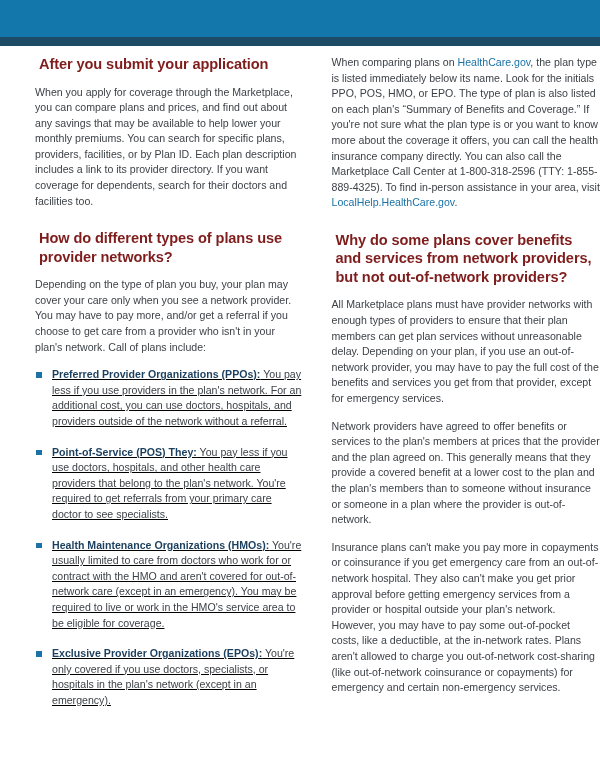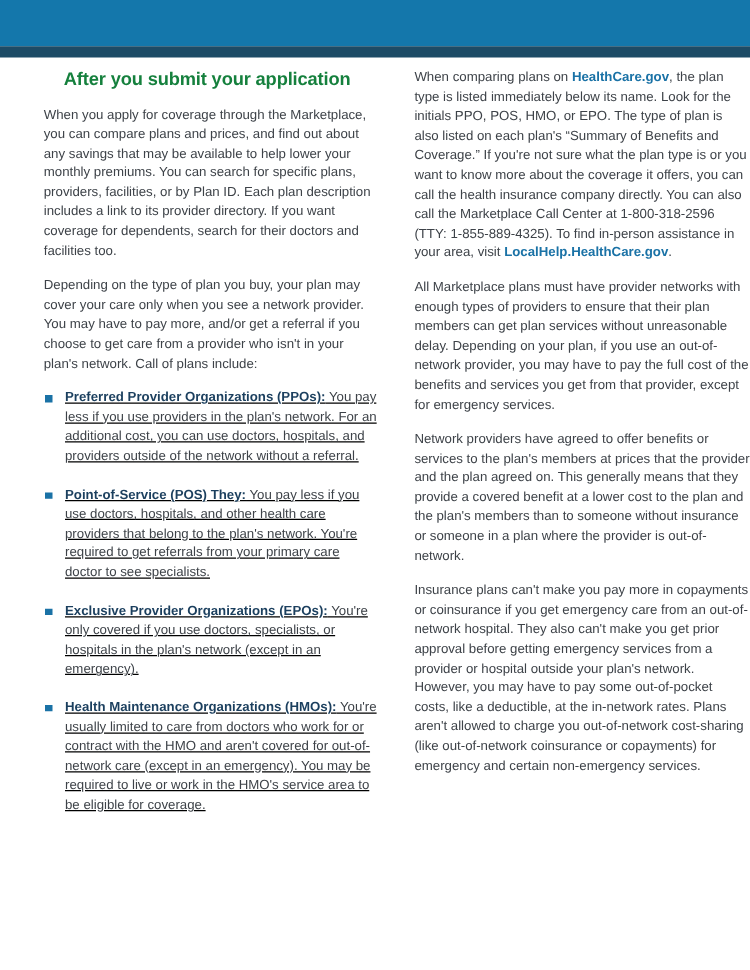--- a/index.html
+++ b/index.html
@@ -55,46 +55,46 @@
     width: 270px;
   }
   .col-left {
     margin-left: 35px;
   }
   .col-right {
     margin-left: 28px;
   }
 
   h2.section-heading {
-    margin: 0 0 11px 16px;
+    margin: 0 0 11px 4px;
     font-family: "Liberation Sans", sans-serif;
     font-size: 14.6px;
     line-height: 18.5px;
     font-weight: bold;
-    color: #15803d;
+    color: #7f1d1d;
     letter-spacing: -0.1px;
   }
   h2.section-heading.spaced-top {
     margin-top: 20px;
   }
 
   p.body-text {
     margin: 0 0 12px 0;
     font-size: 10.6px;
     line-height: 15.6px;
     color: #3d4248;
   }
   p.body-text:last-child {
     margin-bottom: 16px;
   }
 
   a.inline-link {
     color: #1a72a6;
     text-decoration: none;
-    font-weight: bold;
+    font-weight: normal;
   }
 
   ul.plan-list {
     list-style: none;
     margin: 2px 0 0 0;
     padding: 0;
     text-decoration: underline;
   }
   ul.plan-list > li {
     position: relative;
@@ -129,53 +129,55 @@
   <div class="banner-rule"></div>
 
   <div class="content">
 
     <div class="col col-left">
 
       <h2 class="section-heading">After you submit your application</h2>
 
       <p class="body-text">When you apply for coverage through the Marketplace, you can compare plans and prices, and find out about any savings that may be available to help lower your monthly premiums. You can search for specific plans, providers, facilities, or by Plan ID. Each plan description includes a link to its provider directory. If you want coverage for dependents, search for their doctors and facilities too.</p>
 
+      <h2 class="section-heading spaced-top">How do different types of plans use provider networks?</h2>
 
       <p class="body-text">Depending on the type of plan you buy, your plan may cover your care only when you see a network provider. You may have to pay more, and/or get a referral if you choose to get care from a provider who isn't in your plan's network. Call of plans include:</p>
 
       <ul class="plan-list">
 
         <li>
           <span class="bullet-square"></span>
           <span class="term">Preferred Provider Organizations (PPOs):</span><span> You pay less if you use providers in the plan's network. For an additional cost, you can use doctors, hospitals, and providers outside of the network without a referral.</span>
         </li>
 
         <li>
           <span class="bullet-square"></span>
           <span class="term">Point-of-Service (POS) They:</span><span> You pay less if you use doctors, hospitals, and other health care providers that belong to the plan's network. You're required to get referrals from your primary care doctor to see specialists.</span>
         </li>
 
         <li>
           <span class="bullet-square"></span>
-          <span class="term">Exclusive Provider Organizations (EPOs):</span><span> You're only covered if you use doctors, specialists, or hospitals in the plan's network (except in an emergency).</span>
+          <span class="term">Health Maintenance Organizations (HMOs):</span><span> You're usually limited to care from doctors who work for or contract with the HMO and aren't covered for out-of-network care (except in an emergency). You may be required to live or work in the HMO's service area to be eligible for coverage.</span>
         </li>
 
         <li>
           <span class="bullet-square"></span>
-          <span class="term">Health Maintenance Organizations (HMOs):</span><span> You're usually limited to care from doctors who work for or contract with the HMO and aren't covered for out-of-network care (except in an emergency). You may be required to live or work in the HMO's service area to be eligible for coverage.</span>
+          <span class="term">Exclusive Provider Organizations (EPOs):</span><span> You're only covered if you use doctors, specialists, or hospitals in the plan's network (except in an emergency).</span>
         </li>
 
       </ul>
     </div>
 
     <div class="col col-right">
 
 
       <p class="body-text"><span>When comparing plans on </span><a class="inline-link" href="#">HealthCare.gov</a><span>, the plan type is listed immediately below its name. Look for the initials PPO, POS, HMO, or EPO. The type of plan is also listed on each plan's “Summary of Benefits and Coverage.” If you're not sure what the plan type is or you want to know more about the coverage it offers, you can call the health insurance company directly. You can also call the Marketplace Call Center at 1-800-318-2596 (TTY: 1-855-889-4325).  To find in-person assistance in your area, visit </span><a class="inline-link" href="#">LocalHelp.HealthCare.gov</a><span>.</span></p>
 
+      <h2 class="section-heading spaced-top">Why do some plans cover benefits and services from network providers, but not out-of-network providers?</h2>
 
       <p class="body-text">All Marketplace plans must have provider networks with enough types of providers to ensure that their plan members can get plan services without unreasonable delay. Depending on your plan, if you use an out-of-network provider, you may have to pay the full cost of the benefits and services you get from that provider, except for emergency services.</p>
 
       <p class="body-text">Network providers have agreed to offer benefits or services to the plan's members at prices that the provider and the plan agreed on. This generally means that they provide a covered benefit at a lower cost to the plan and the plan's members than to someone without insurance or someone in a plan where the provider is out-of-network.</p>
 
       <p class="body-text">Insurance plans can't make you pay more in copayments or coinsurance if you get emergency care from an out-of-network hospital. They also can't make you get prior approval before getting emergency services from a provider or hospital outside your plan's network. However, you may have to pay some out-of-pocket costs, like a deductible, at the in-network rates. Plans aren't allowed to charge you out-of-network cost-sharing (like out-of-network coinsurance or copayments) for emergency and certain non-emergency services.</p>
 
     </div>
   </div>
 </div>

